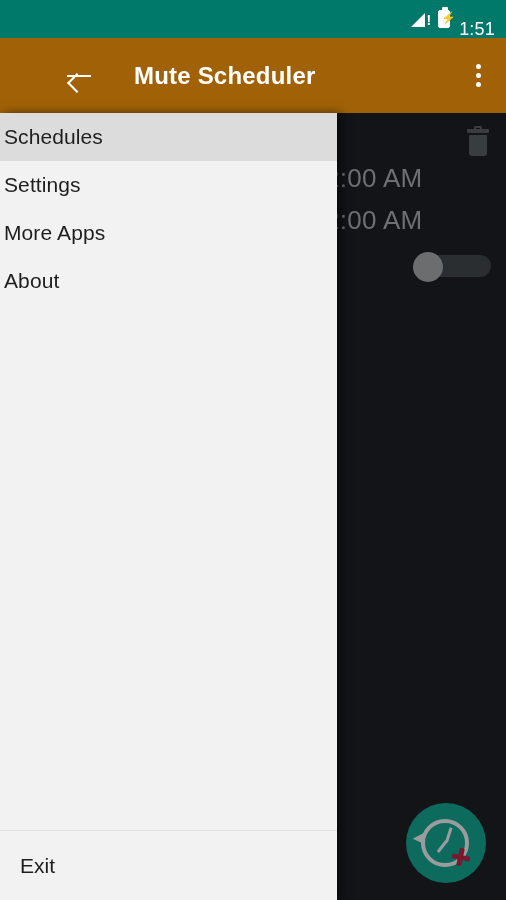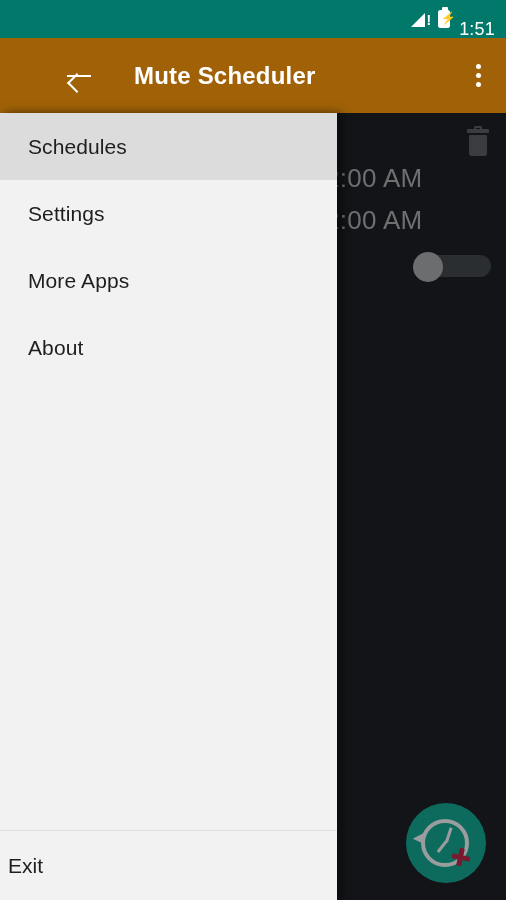--- a/index.html
+++ b/index.html
@@ -179,36 +179,36 @@
   
   #drawer {
     position:absolute; top:113px; left:0;
     width:337px; height:787px;
     background:#f2f2f2;
     box-shadow:4px 0 9px rgba(0,0,0,0.55);
     display:flex; flex-direction:column;
   }
   #drawer-menu { position:relative; flex:1; }
   .drawer-item {
-    height:67px;
+    height:48px;
     display:flex; align-items:center;
-    padding-left:28px;
+    padding-left:4px;
     color:#1e1e1e; font-size:21px;
     cursor:pointer;
     letter-spacing:0.1px;
   }
   .drawer-item.selected { background:#dcdcdc; }
   #drawer-footer {
     border-top:1px solid #e0e0e0;
     height:70px;
   }
   #drawer-item-exit {
     height:70px;
     display:flex; align-items:center;
-    padding-left:8px;
+    padding-left:20px;
     color:#1e1e1e; font-size:21px;
     cursor:pointer;
   }
 </style>
 </head>
 <body>
 
 <div id="screen">
 
   <div id="content-bg">

